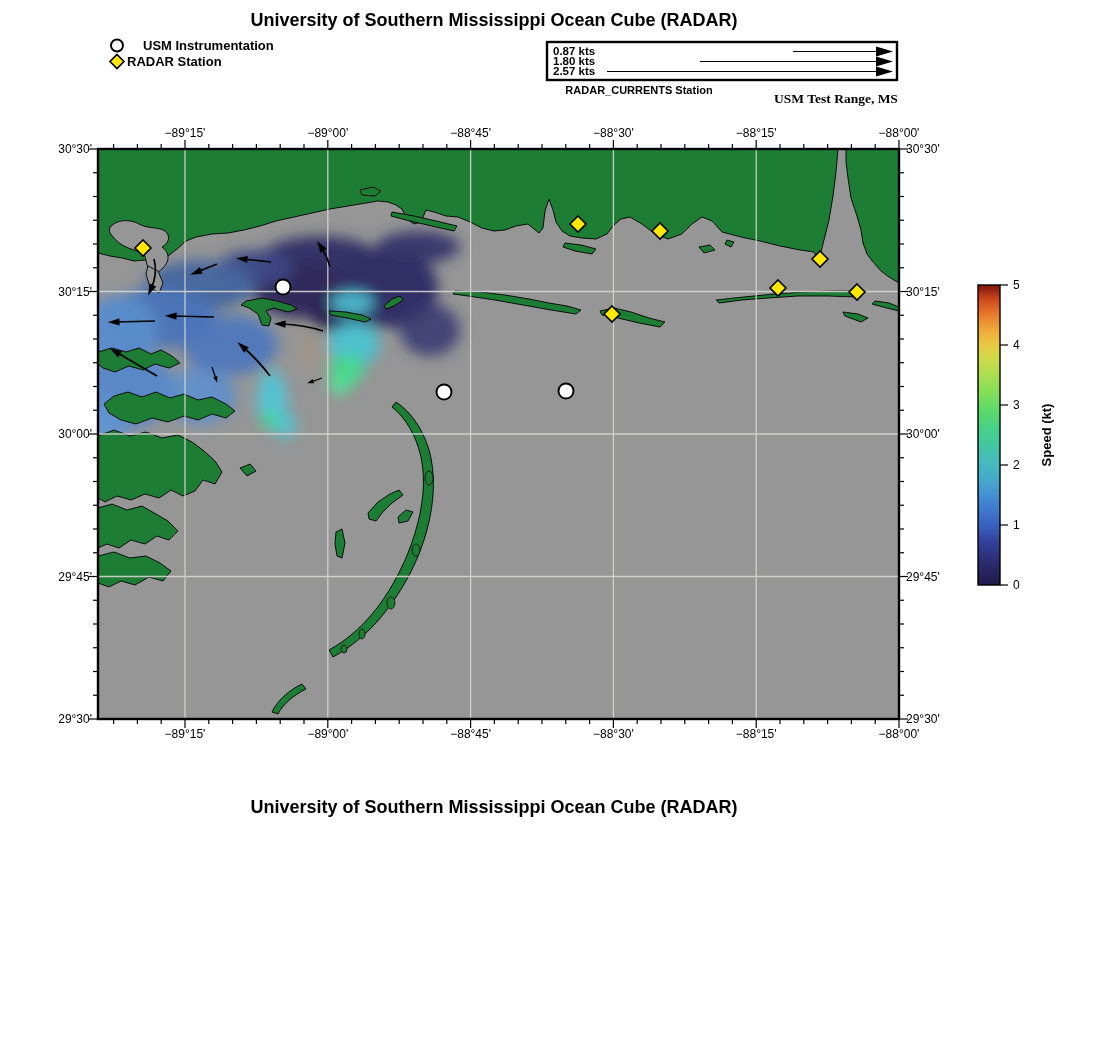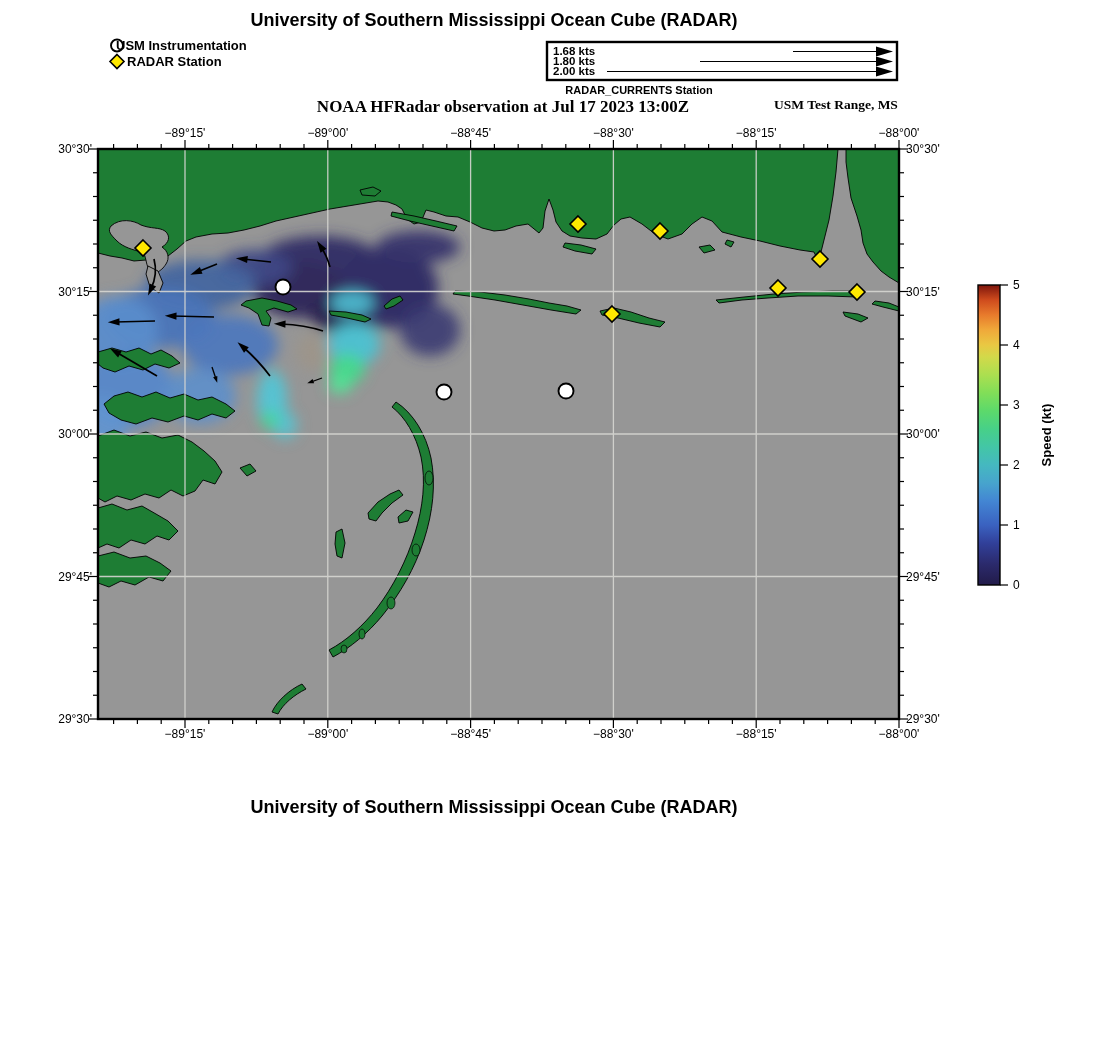--- a/index.html
+++ b/index.html
@@ -301,30 +301,29 @@
         <line x1="1000" y1="525" x2="1008" y2="525" stroke="#000" stroke-width="1.2"></line>
         <line x1="1000" y1="465" x2="1008" y2="465" stroke="#000" stroke-width="1.2"></line>
         <line x1="1000" y1="405" x2="1008" y2="405" stroke="#000" stroke-width="1.2"></line>
         <line x1="1000" y1="345" x2="1008" y2="345" stroke="#000" stroke-width="1.2"></line>
         <line x1="1000" y1="285" x2="1008" y2="285" stroke="#000" stroke-width="1.2"></line>
       </g>
     </svg>
 
   <div class="t title" style="left:494px;top:10px">University of Southern Mississippi Ocean Cube (RADAR)</div>
 
-  <div class="t leg" style="left:116px;top:38px">USM Instrumentation</div>
+  <div class="t leg" style="left:143px;top:38px">USM Instrumentation</div>
   <div class="t leg" style="left:127px;top:54px">RADAR Station</div>
 
-  <div class="t vlab" style="left:553px;top:45px">1.68 kts</div>
+  <div class="t vlab" style="left:553px;top:45px">0.87 kts</div>
   <div class="t vlab" style="left:553px;top:55px">1.80 kts</div>
-  <div class="t vlab" style="left:553px;top:65px">2.00 kts</div>
+  <div class="t vlab" style="left:553px;top:65px">2.57 kts</div>
   <div class="t vcap" style="left:639px;top:84px">RADAR_CURRENTS Station</div>
 
-  <div class="t sub" style="left:503px;top:97px">NOAA HFRadar observation at Jul 17 2023 13:00Z</div>
-  <div class="t corner" style="left:836px;top:97px">USM Test Range, MS</div>
+  <div class="t corner" style="left:836px;top:91px">USM Test Range, MS</div>
 
   <div id="xlabels-top">
       <div class="t axlab cx" style="left: 185px; top: 126px;">−89°15'</div>
       <div class="t axlab cx" style="left: 327.8px; top: 126px;">−89°00'</div>
       <div class="t axlab cx" style="left: 470.6px; top: 126px;">−88°45'</div>
       <div class="t axlab cx" style="left: 613.4px; top: 126px;">−88°30'</div>
       <div class="t axlab cx" style="left: 756.2px; top: 126px;">−88°15'</div>
       <div class="t axlab cx" style="left: 899px; top: 126px;">−88°00'</div>
     </div>
   <div id="xlabels-bottom">

